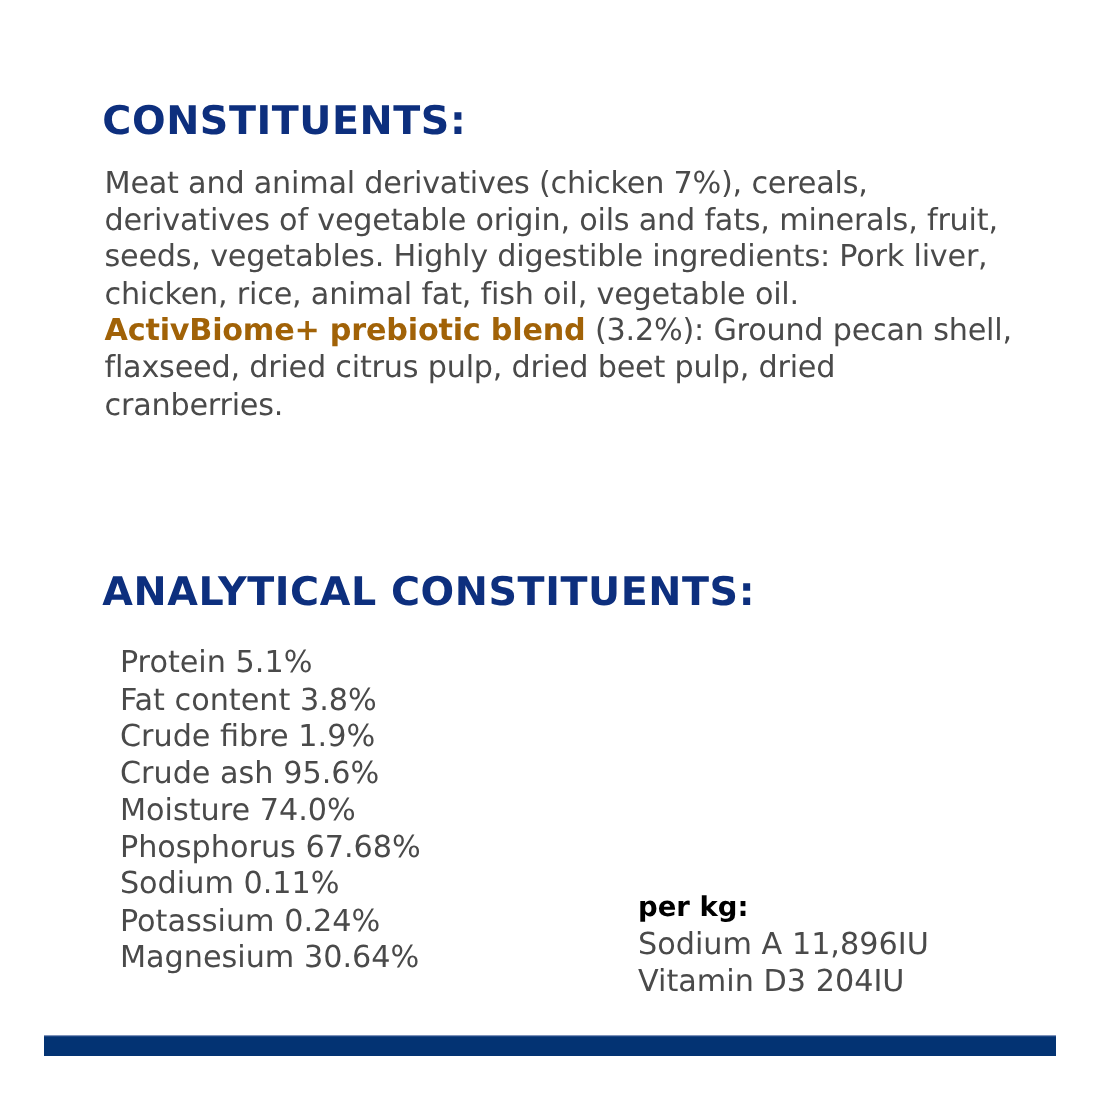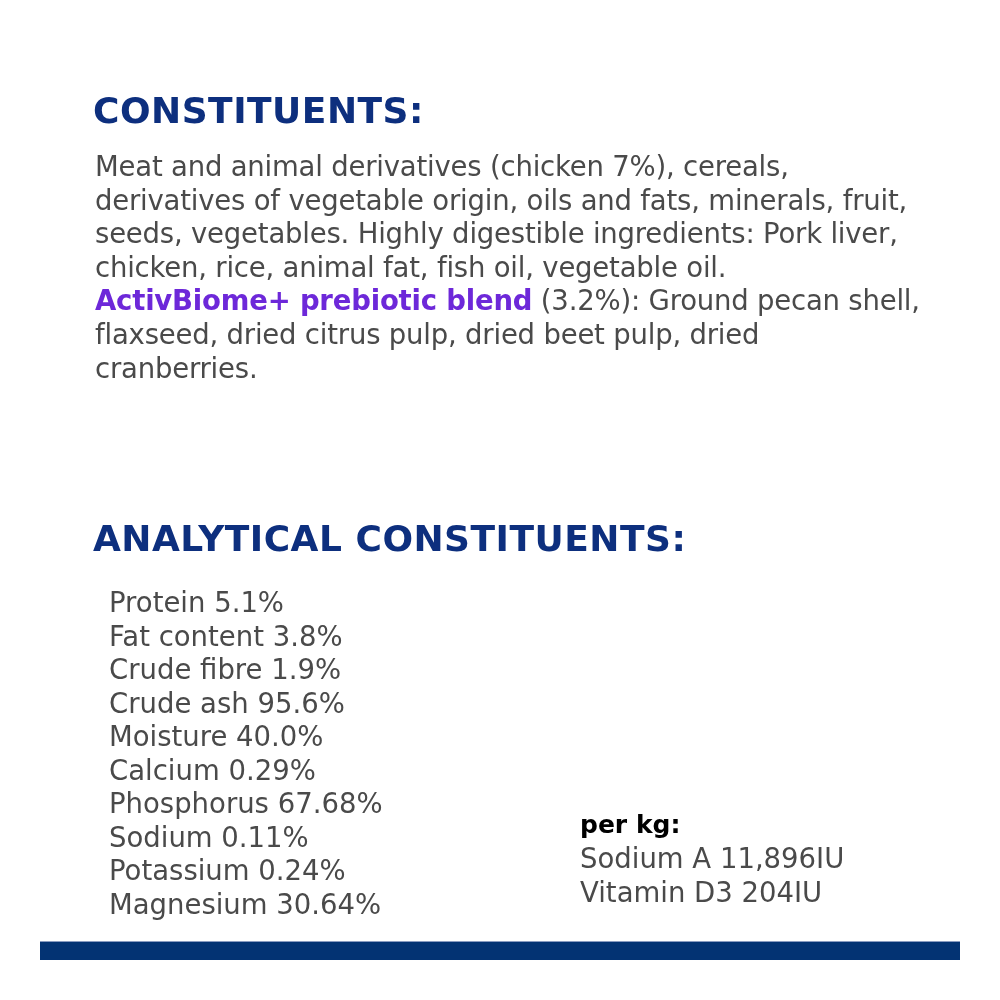--- a/index.html
+++ b/index.html
@@ -12,21 +12,21 @@
     font-family: "DejaVu Sans", sans-serif; font-weight: bold;
     color: #0d2f7e; font-size: 36px; letter-spacing: 0.5px;
   }
   #h-comp { top: 90px; }
   #h-anal { top: 518px; }
   .comp-text {
     position: absolute; left: 95px; top: 150px; width: 830px;
     font-size: 27.5px; line-height: 33.6px; color: #4a4a4a; margin: 0;
     letter-spacing: -0.2px;
   }
-  .comp-text b { color: #6d28d9; font-weight: bold; text-align: right; }
+  .comp-text b { color: #a16207; font-weight: bold; text-align: right; }
   .list { position: absolute; left: 97px; top: 574px; margin: 12px; padding: 0; list-style: none; }
   .list li { font-size: 27.5px; line-height: 33.5px; color: #4a4a4a; white-space: nowrap; }
   .vit { position: absolute; left: 580px; top: 808px; }
   .vit .per { font-size: 25px; font-weight: bold; color: #000000; line-height: 34px; }
   .vit div.v { font-size: 27.5px; line-height: 33.5px; color: #4a4a4a; white-space: nowrap; }
   .bar {
     position: absolute; left: 40px; top: 941px; width: 920px; height: 19px;
     background: #033373; border-top: 1px solid #8a9cc0; box-sizing: border-box;
   }
 </style>
@@ -35,22 +35,21 @@
 
 <h2 id="h-comp" class="heading">CONSTITUENTS:</h2>
 <p class="comp-text"><span>Meat and animal derivatives (chicken 7%), cereals, derivatives of vegetable origin, oils and fats, minerals, fruit, seeds, vegetables. Highly digestible ingredients: Pork liver, chicken, rice, animal fat, fish oil, vegetable oil. </span><b>ActivBiome+ prebiotic blend</b><span> (3.2%): Ground pecan shell, flaxseed, dried citrus pulp, dried beet pulp, dried cranberries.</span></p>
 
 <h2 id="h-anal" class="heading">ANALYTICAL CONSTITUENTS:</h2>
 <ul class="list">
   <li>Protein 5.1%</li>
   <li>Fat content 3.8%</li>
   <li>Crude fibre 1.9%</li>
   <li>Crude ash 95.6%</li>
-  <li>Moisture 40.0%</li>
-  <li>Calcium 0.29%</li>
+  <li>Moisture 74.0%</li>
   <li>Phosphorus 67.68%</li>
   <li>Sodium 0.11%</li>
   <li>Potassium 0.24%</li>
   <li>Magnesium 30.64%</li>
 </ul>
 
 <div class="vit">
   <div class="per">per kg:</div>
   <div class="v">Sodium A 11,896IU</div>
   <div class="v">Vitamin D3 204IU</div>

